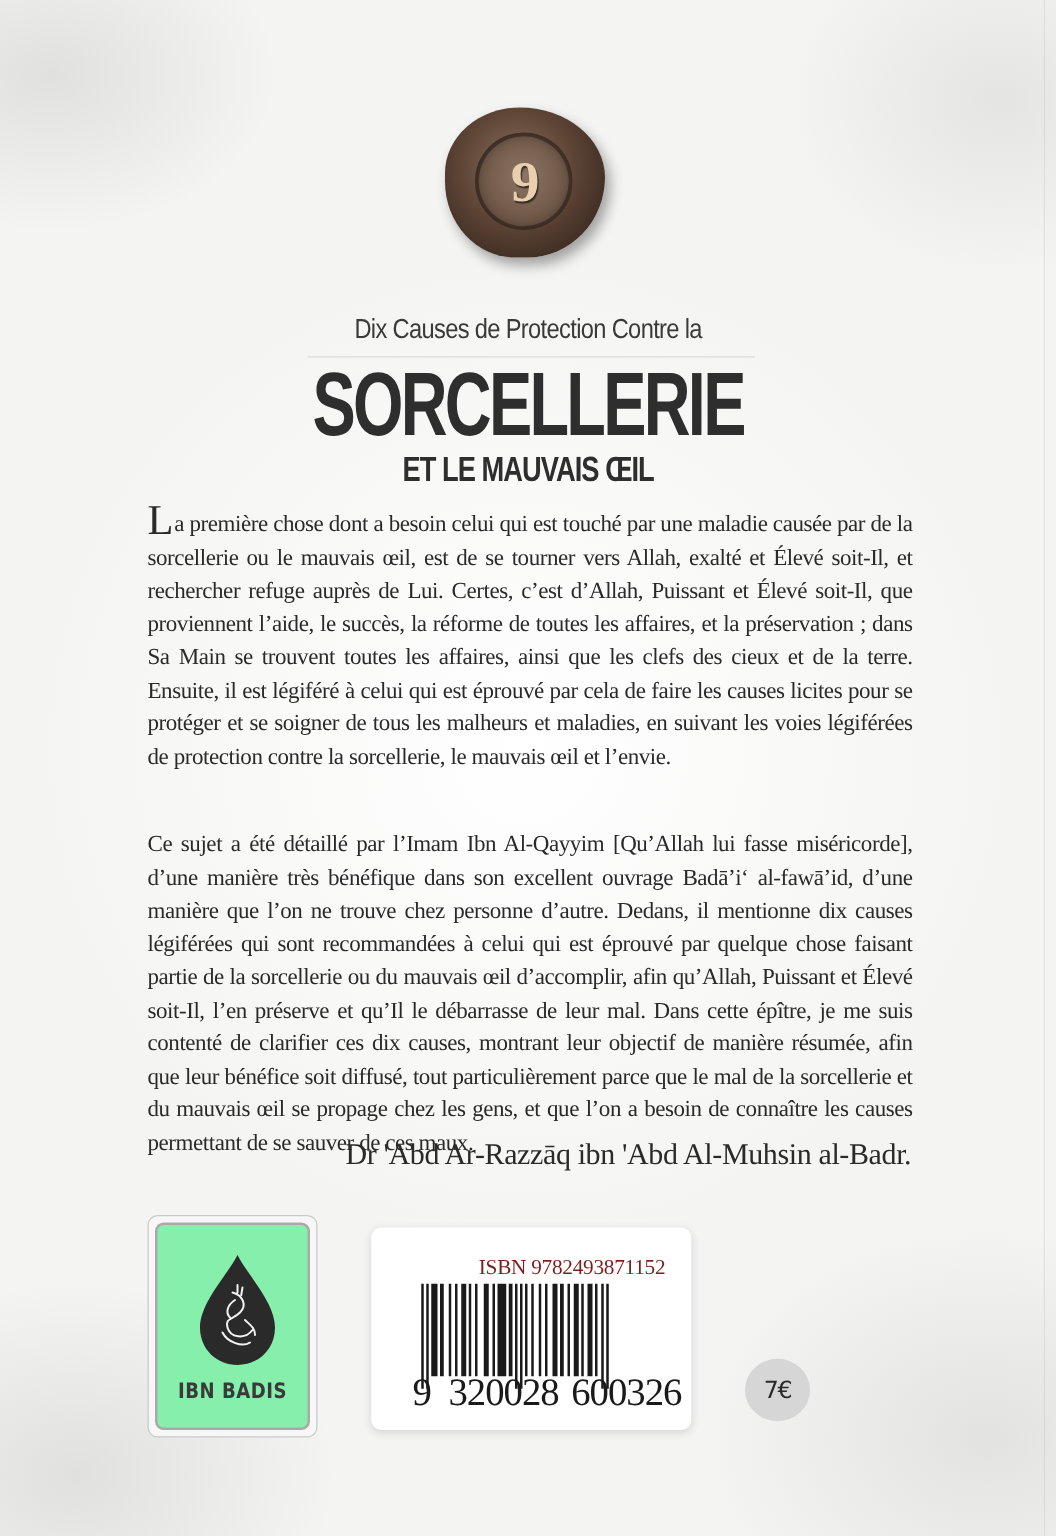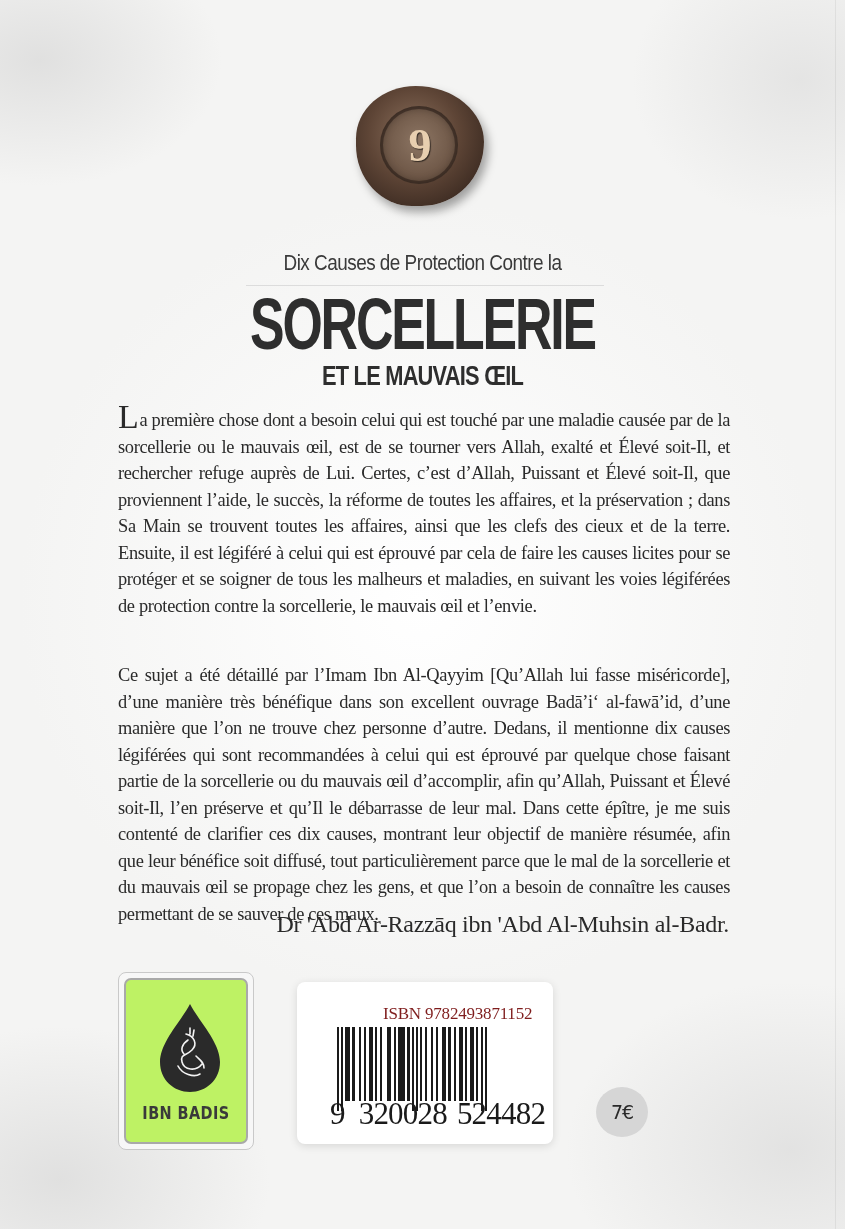--- a/index.html
+++ b/index.html
@@ -79,21 +79,21 @@
       font-family: "Liberation Serif", serif; font-size: 24px; color: #2a2a2a;
       letter-spacing: -0.3px;
     }
     
     .publisher {
       position: absolute; left: 118px; top: 972px; width: 136px; height: 178px;
       border: 1px solid #c9c9c9; border-radius: 8px; background: #f7f7f7;
     }
     .publisher-inner {
       position: absolute; left: 5px; top: 5px; right: 5px; bottom: 5px;
-      border: 2px solid #a9a9a9; border-radius: 7px; background: #bef264;
+      border: 2px solid #a9a9a9; border-radius: 7px; background: #86efac;
     }
     .drop {
       position: absolute; left: 34px; top: 24px; width: 60px; height: 88px;
     }
     .publisher-name {
       position: absolute; left: 0; right: 0; top: 123px; text-align: center;
       font-family: "DejaVu Sans", sans-serif; font-size: 17px; font-weight: bold;
       color: #3a3a3a; letter-spacing: 0.5px; transform: scaleX(0.85);
     }
     
@@ -187,17 +187,17 @@
     <div class="bar" style="width:3px;margin-right:3px"></div>
     <div class="bar" style="width:2px;margin-right:3px"></div>
     <div class="bar" style="width:4px;margin-right:2px"></div>
     <div class="bar" style="width:2px;margin-right:3px"></div>
     <div class="bar" style="width:4px;margin-right:2px"></div>
     <div class="bar" style="width:2px;margin-right:3px"></div>
     <div class="bar long" style="width:2px;margin-right:2px"></div>
     <div class="bar long" style="width:2px;margin-right:0"></div>
   </div>
   <div class="barcode-digits">
-    <span style="margin-right:14px">9</span><span style="margin-right:10px">320028</span><span>524482</span>
+    <span style="margin-right:14px">9</span><span style="margin-right:10px">320028</span><span>600326</span>
   </div>
 </div>
 
 <div class="price">7€</div>
 
 </body></html>

